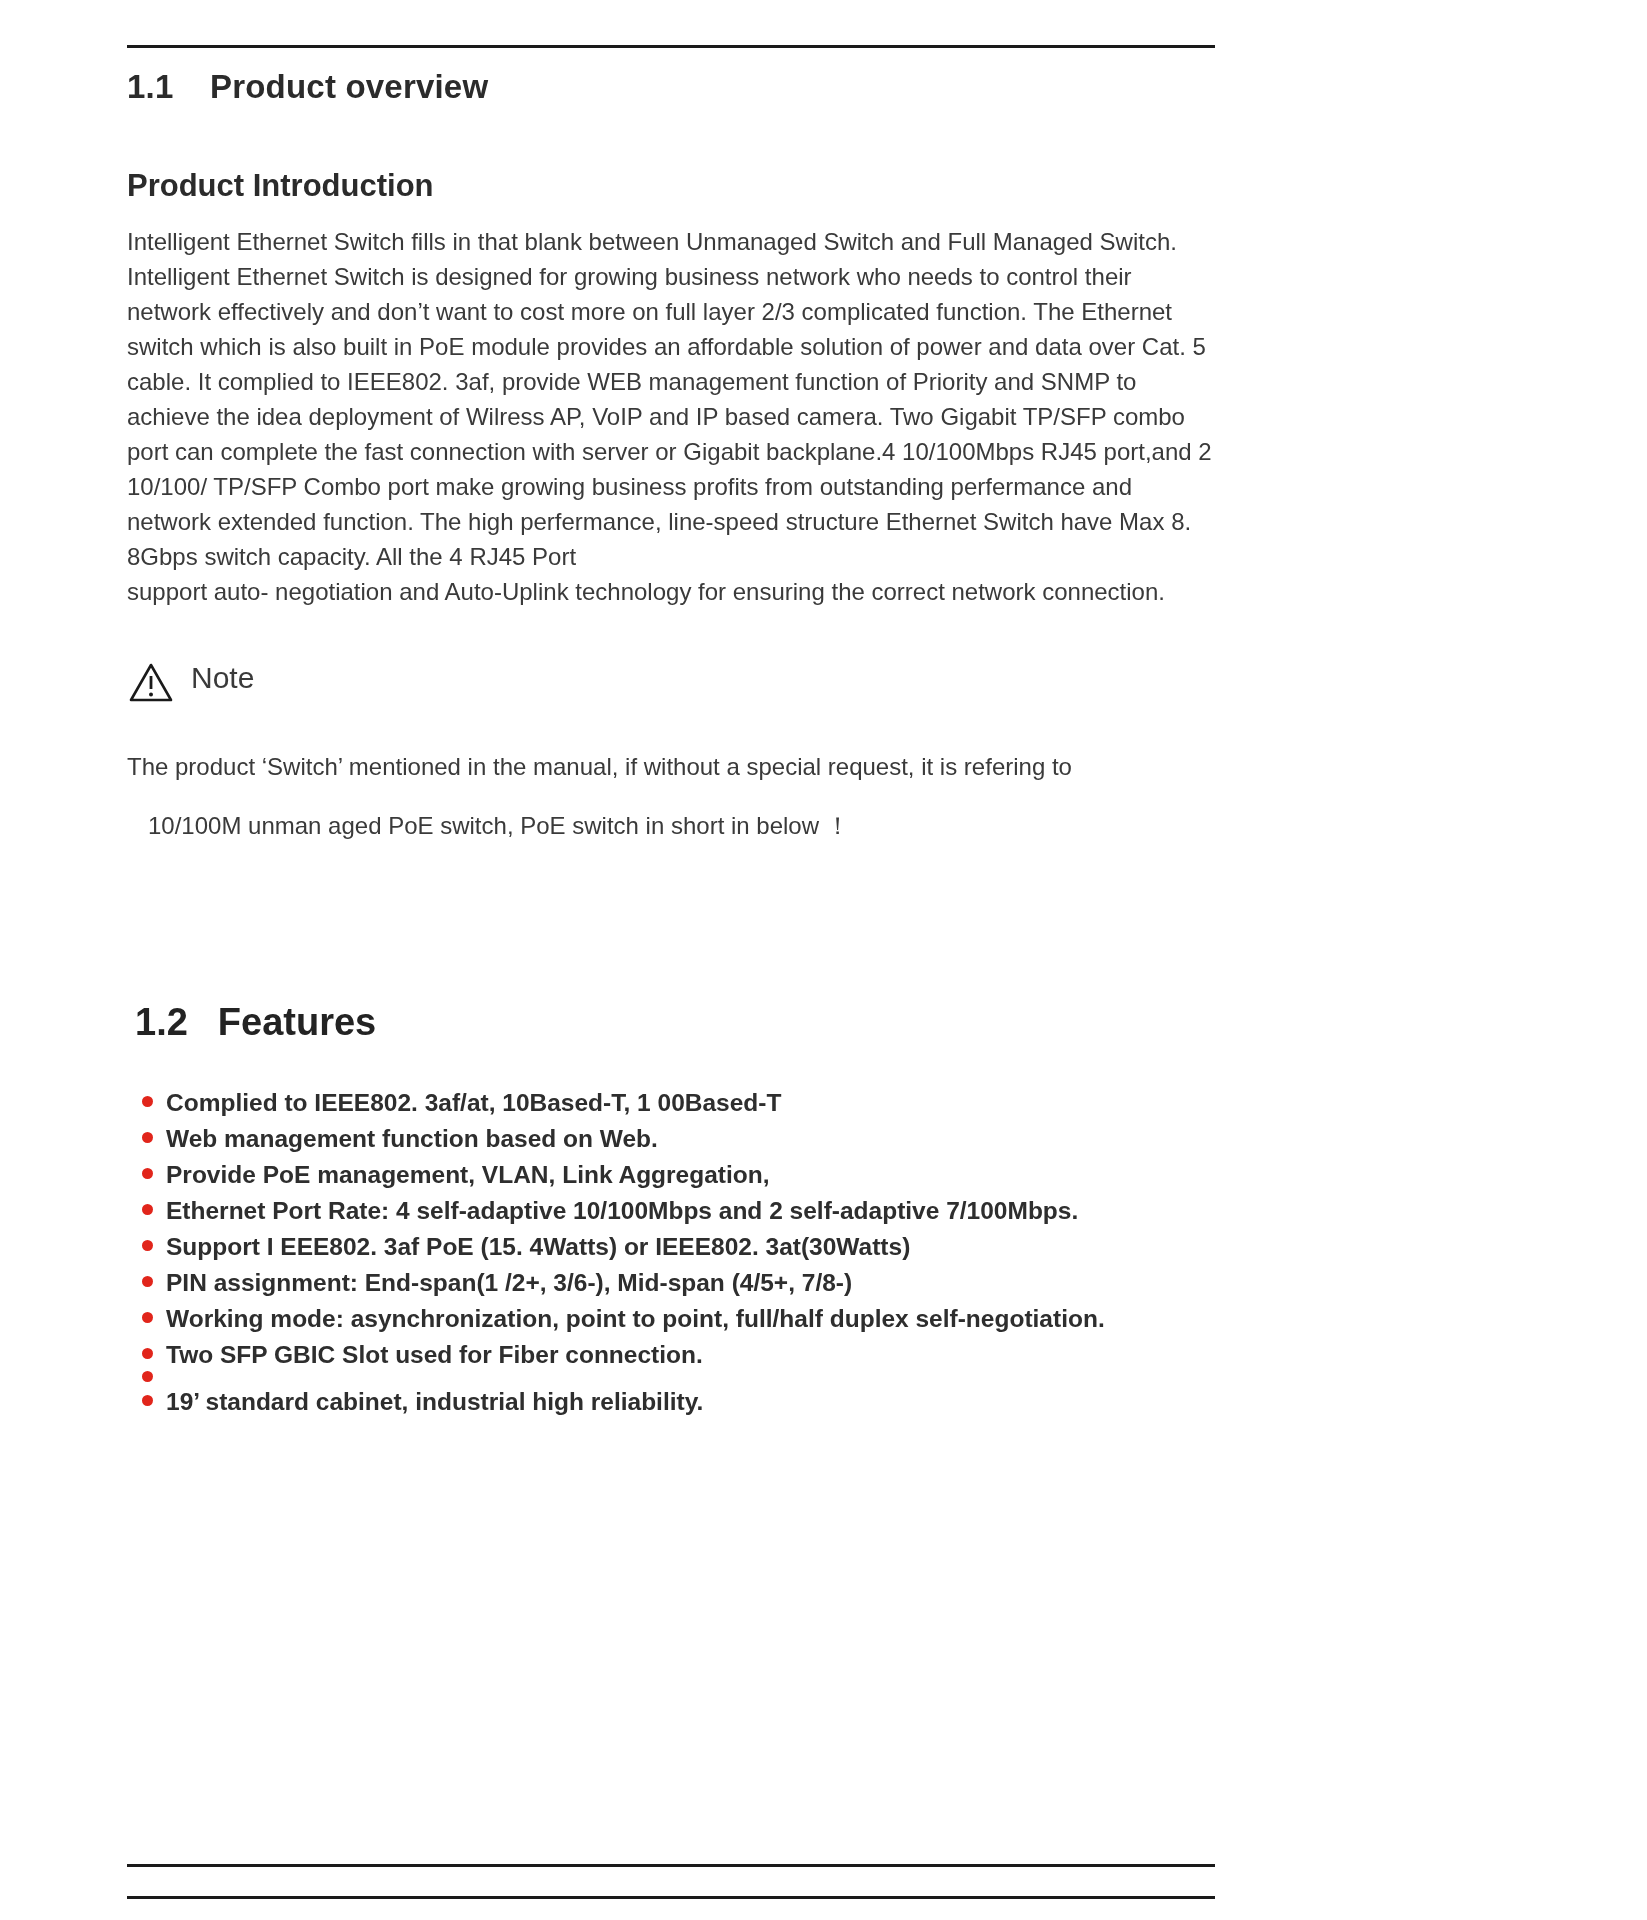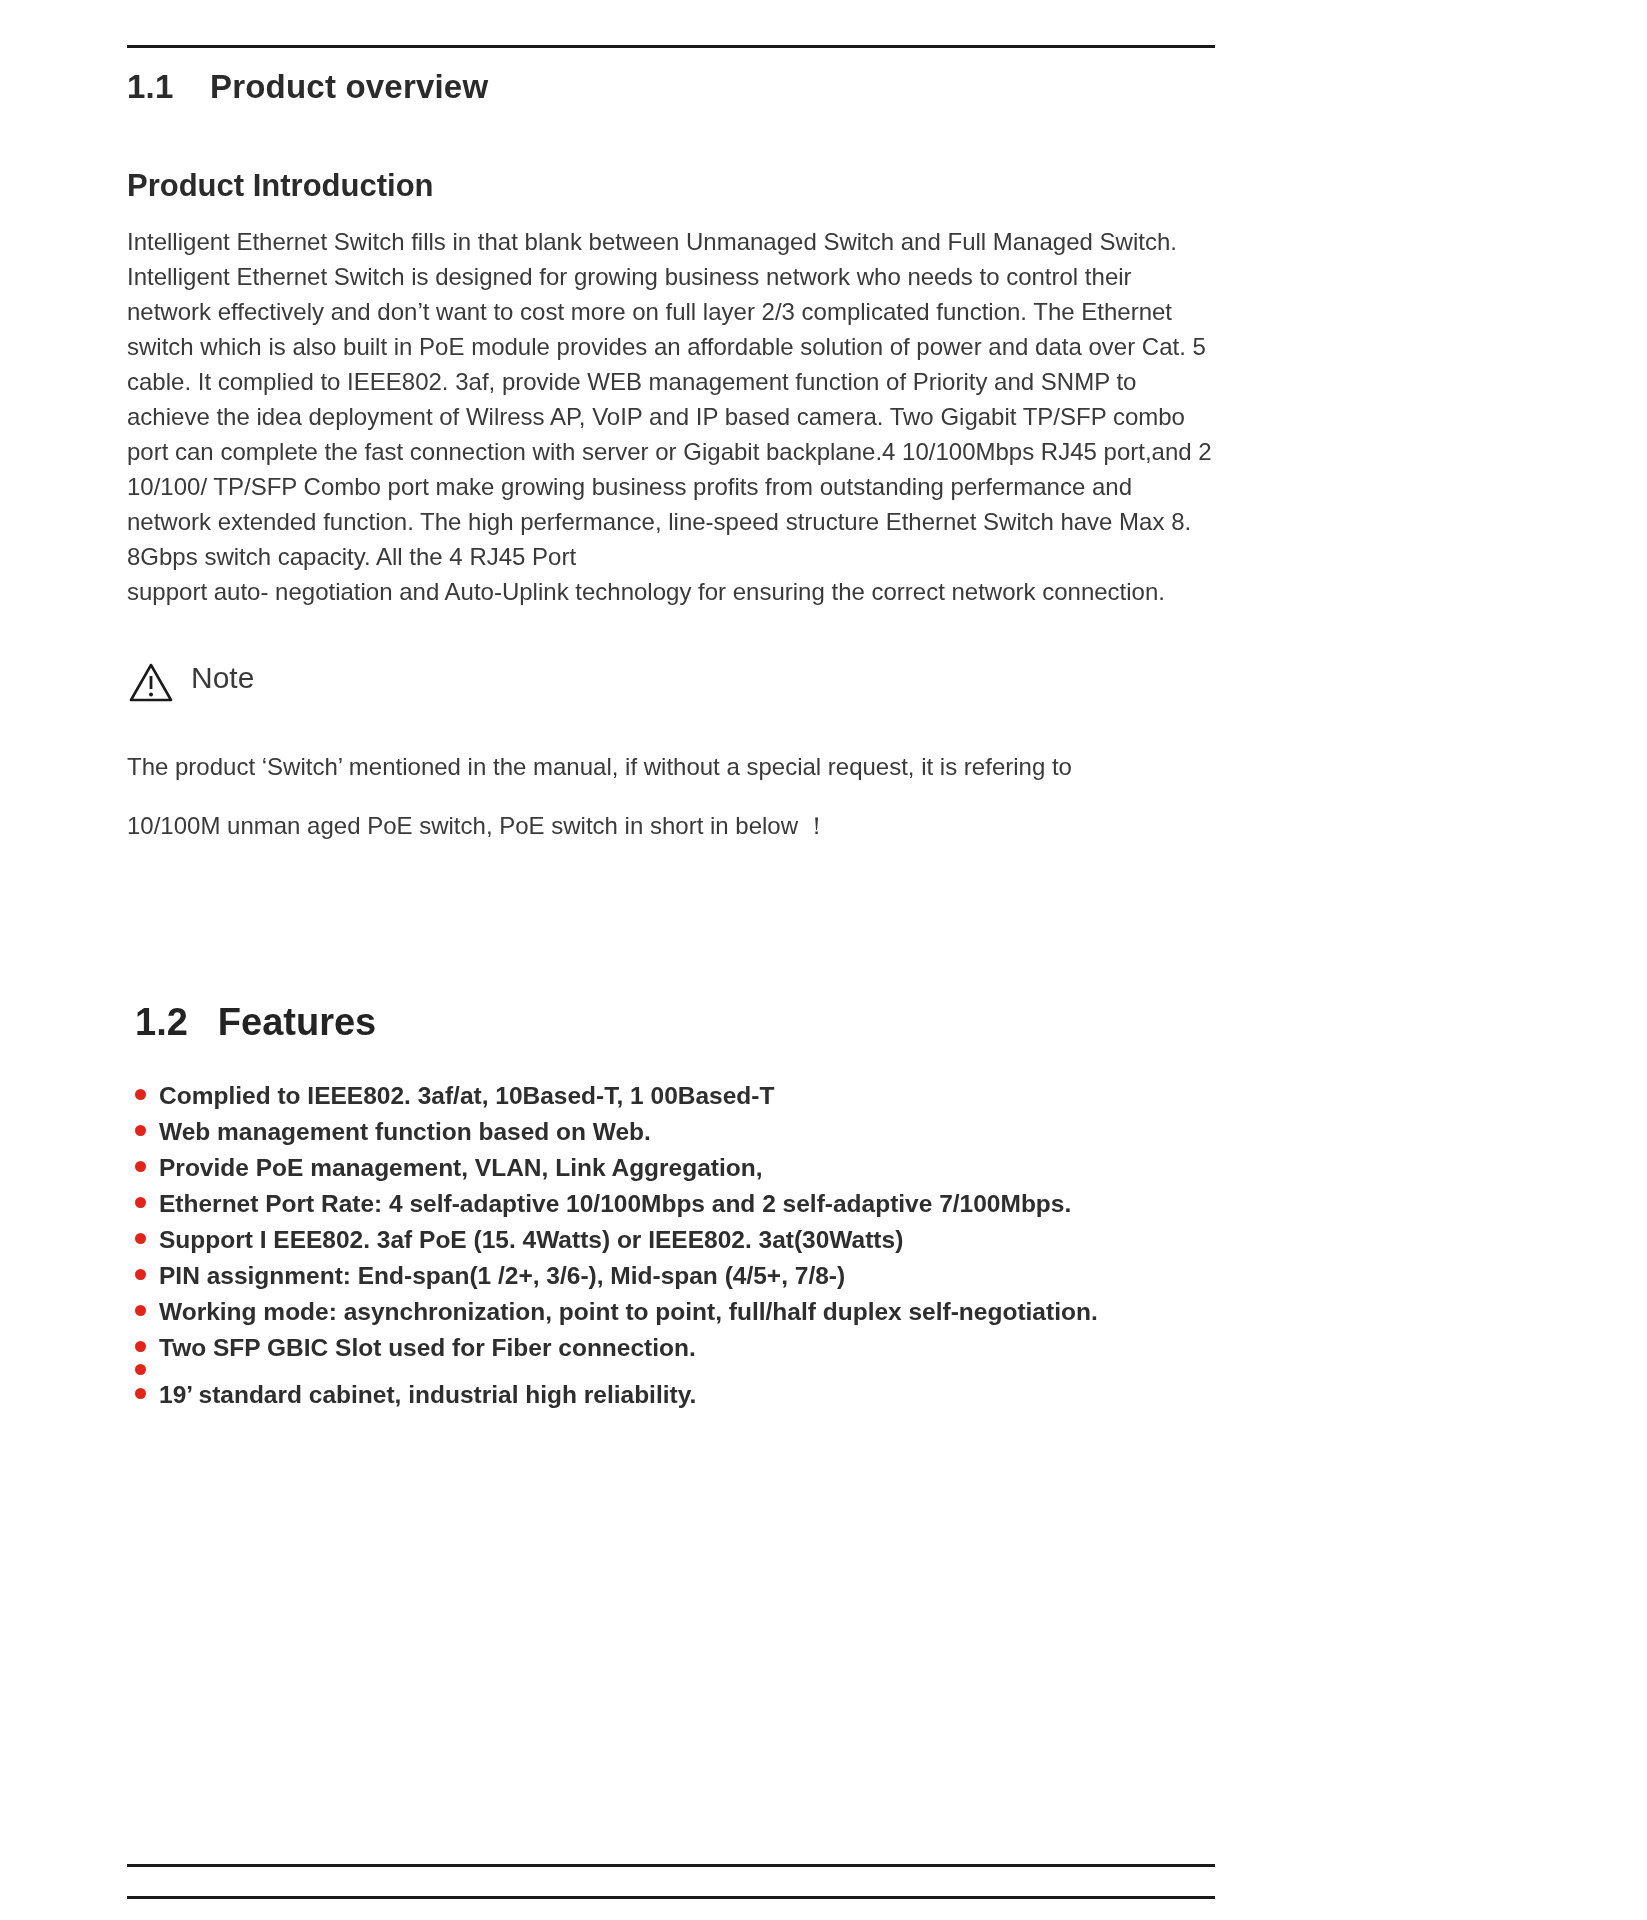--- a/index.html
+++ b/index.html
@@ -61,34 +61,34 @@
     align-items: flex-start;
     gap: 16px;
     margin-top: 52px;
   }
   .note-icon { display: inline-flex; }
   .note-label {
     font-size: 30px;
     color: #3a3a3a;
   }
   .note-line1 { margin-top: 44px; }
-  .note-line2 { margin-top: 24px; }
+  .note-line2 { margin-top: 24px; margin-left: 21px; }
 
   .features-h1 {
     margin: 8px;
     padding-top: 150px;
     font-size: 38px;
     font-weight: bold;
     color: #232323;
   }
   .features-h1 .h-num2 { display: inline-block; margin-right: 30px; }
 
   .features {
     list-style: none;
-    margin: 8px;
+    margin: 15px;
     padding: 0;
     padding-top: 26px;
   }
   .features li {
     display: flex;
     align-items: baseline;
     font-size: 24.5px;
     font-weight: bold;
     line-height: 36px;
     color: #2e2e2e;

